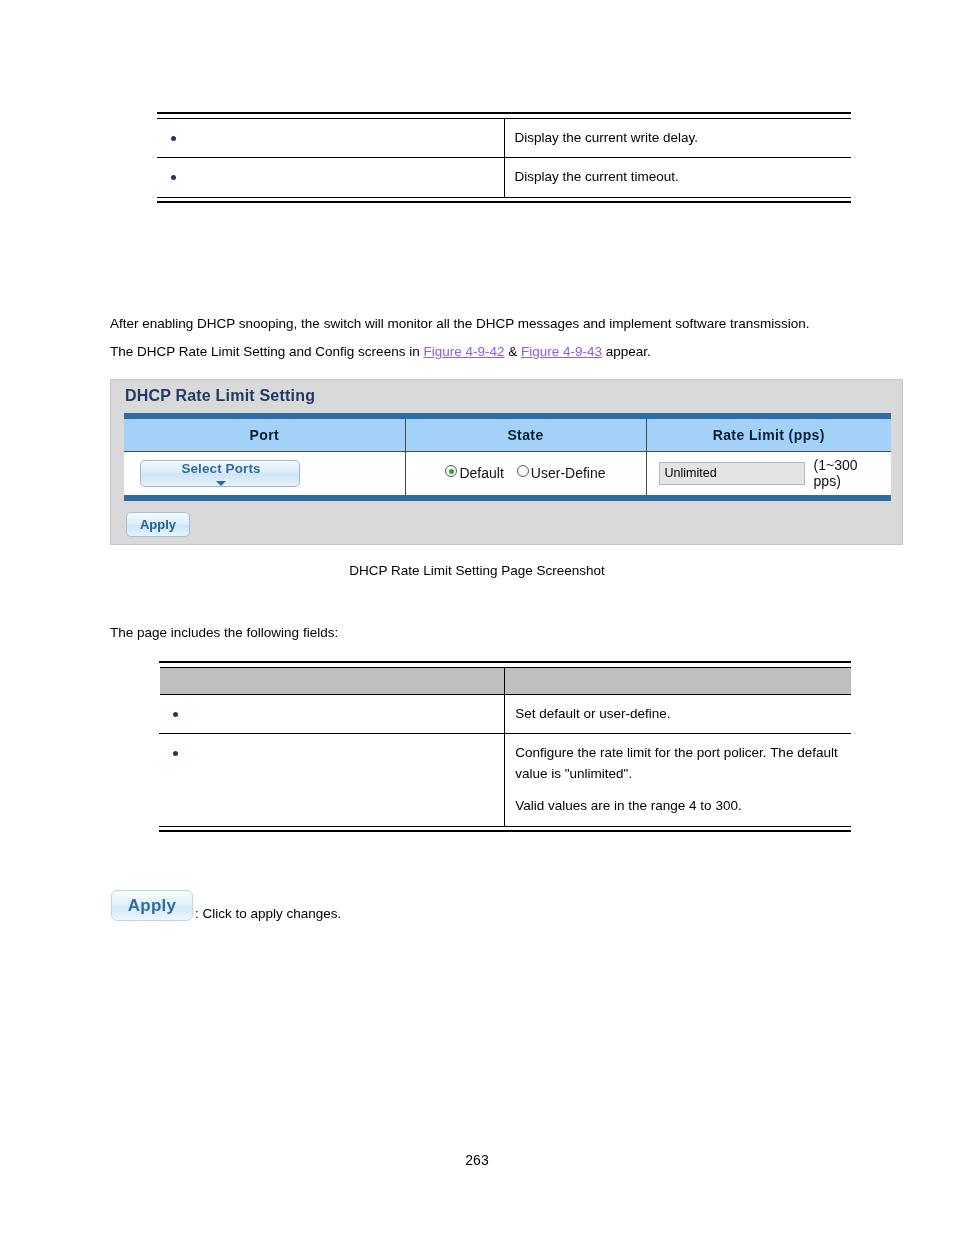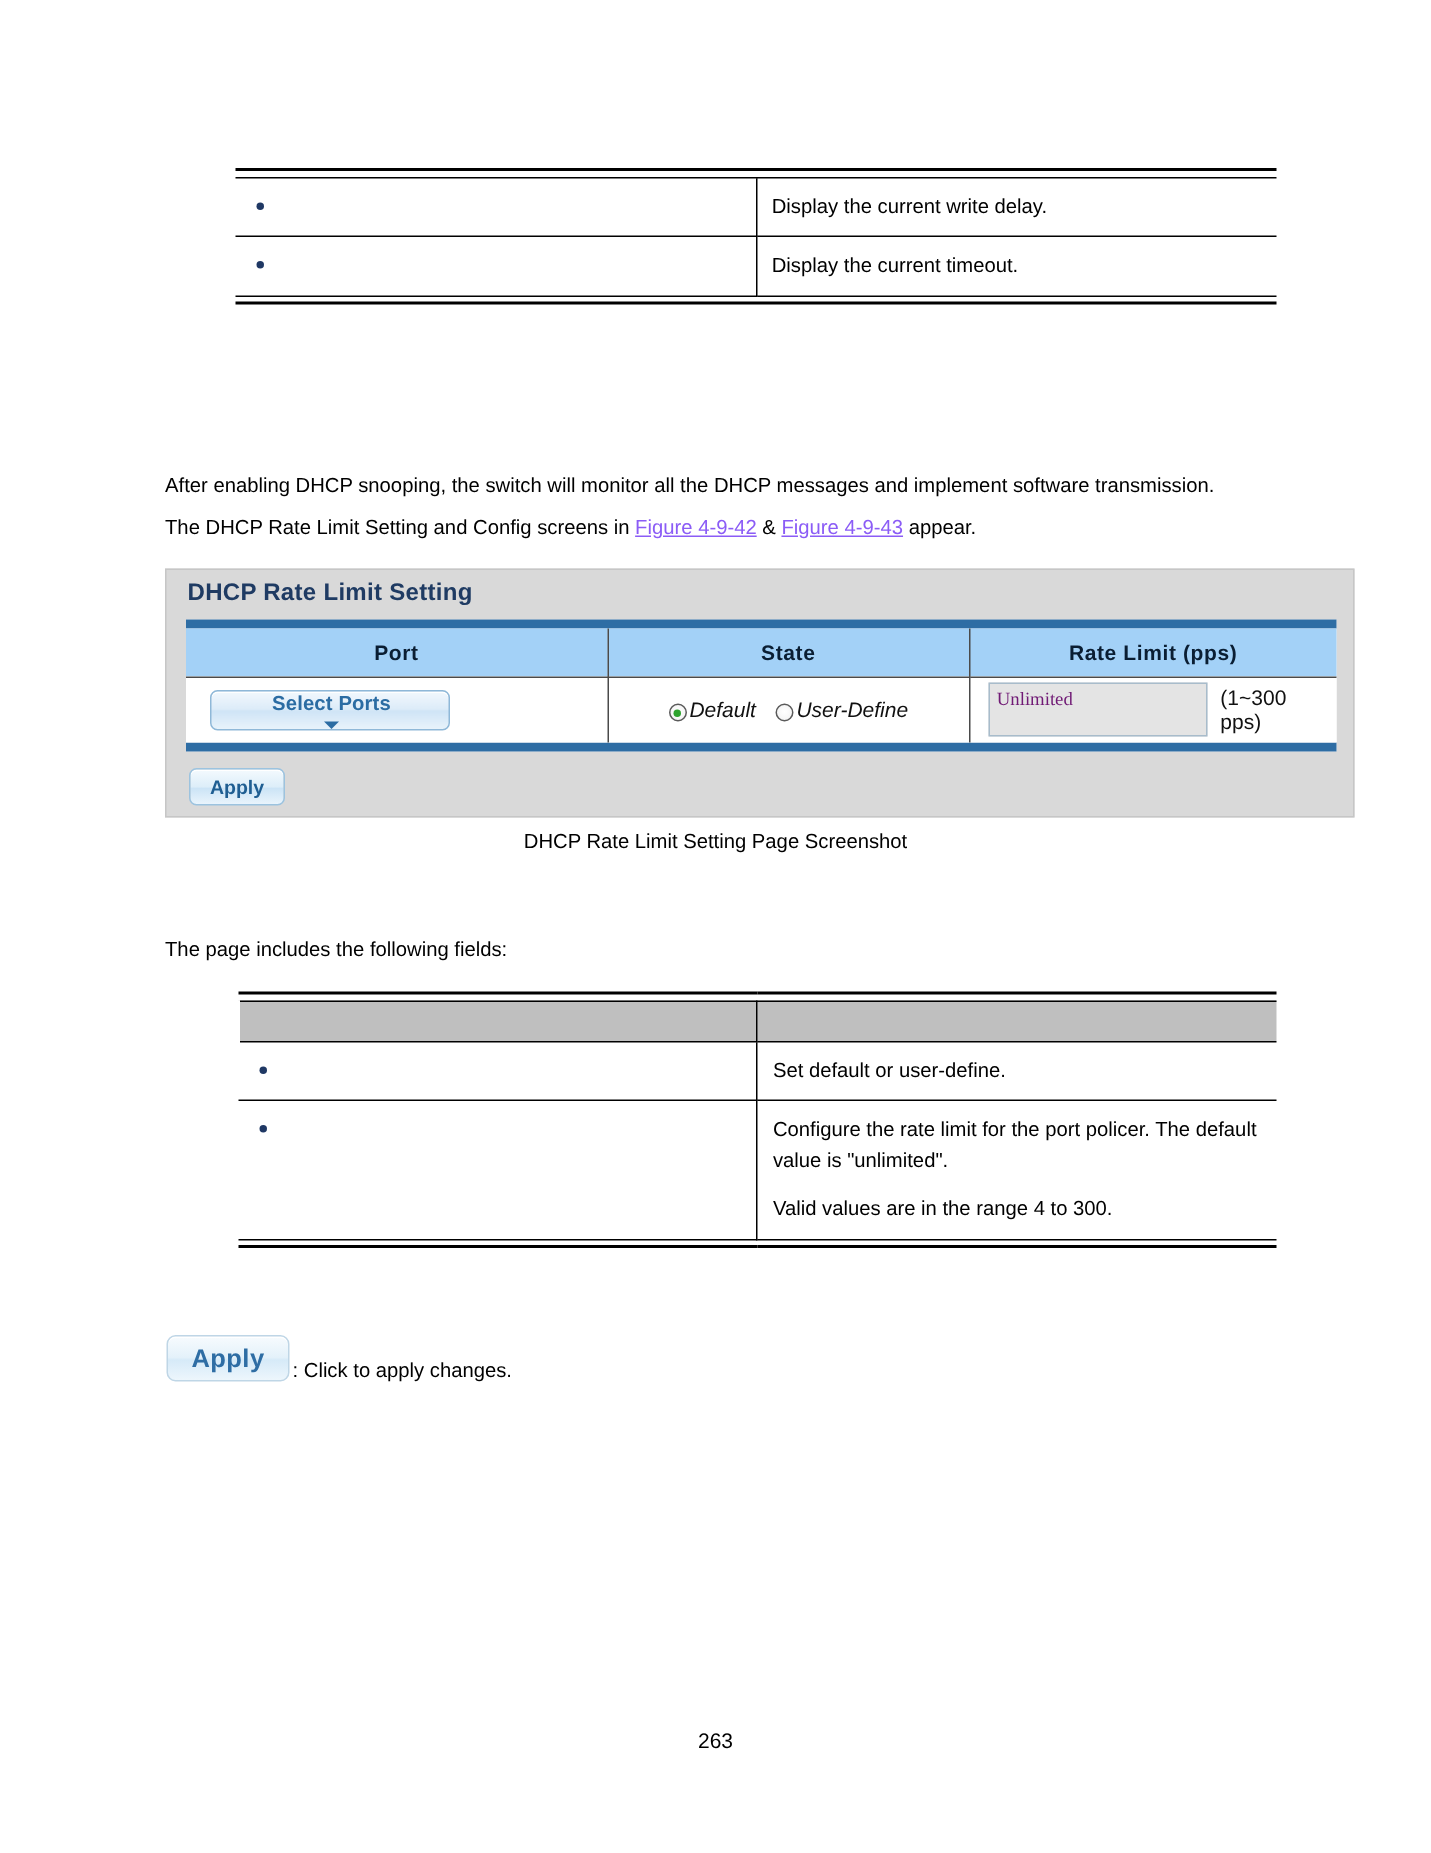--- a/index.html
+++ b/index.html
@@ -178,21 +178,21 @@
 
   
   .radio-group {
     display: flex;
     align-items: center;
     justify-content: center;
     gap: 13px;
     font-size: 14px;
     color: #111;
   }
-  .radio-item { display: flex; align-items: flex-end; gap: 2px; cursor: pointer; font-style: italic; }
+  .radio-item { display: flex; align-items: flex-start; gap: 2px; cursor: pointer; }
   .radio-dot {
     width: 12px; height: 12px;
     border-radius: 50%;
     border: 1px solid #5A5A5A;
     background: radial-gradient(circle at 50% 45%, #ffffff 0%, #f0f0f0 100%);
     position: relative;
     flex: none;
   }
   .radio-dot.on::after {
     content: "";
@@ -201,25 +201,25 @@
     width: 5px; height: 5px;
     margin: -2.5px 0 0 -2.5px;
     border-radius: 50%;
     background: #2DA32D;
   }
 
   
   .rate-cell { display: flex; align-items: center; gap: 9px; padding-left: 4px; }
   .rate-input {
     width: 157px;
-    height: 36px;
+    height: 23px;
     border: 1px solid #A8BCCB;
     background: #E4E4E4;
-    color: #701a75;
-    font-family: Liberation Serif, serif;
+    color: #000000;
+    font-family: Liberation Sans, sans-serif;
     font-size: 12.5px;
     line-height: 21px;
     padding: 0 5px;
     overflow: hidden;
     white-space: nowrap;
   }
   .rate-hint { font-size: 14px; color: #111; }
 
   
   .apply-btn-panel {
@@ -240,20 +240,21 @@
     cursor: pointer;
   }
 
   
   .caption {
     position: absolute;
     width: 954px;
     text-align: center;
     font-size: 13.5px;
     color: #000;
+    margin-top: 10px;
   }
 
   
   .apply-btn-legend {
     position: absolute;
     left: 111px;
     top: 890px;
     width: 82px;
     height: 31px;
     line-height: 29px;

